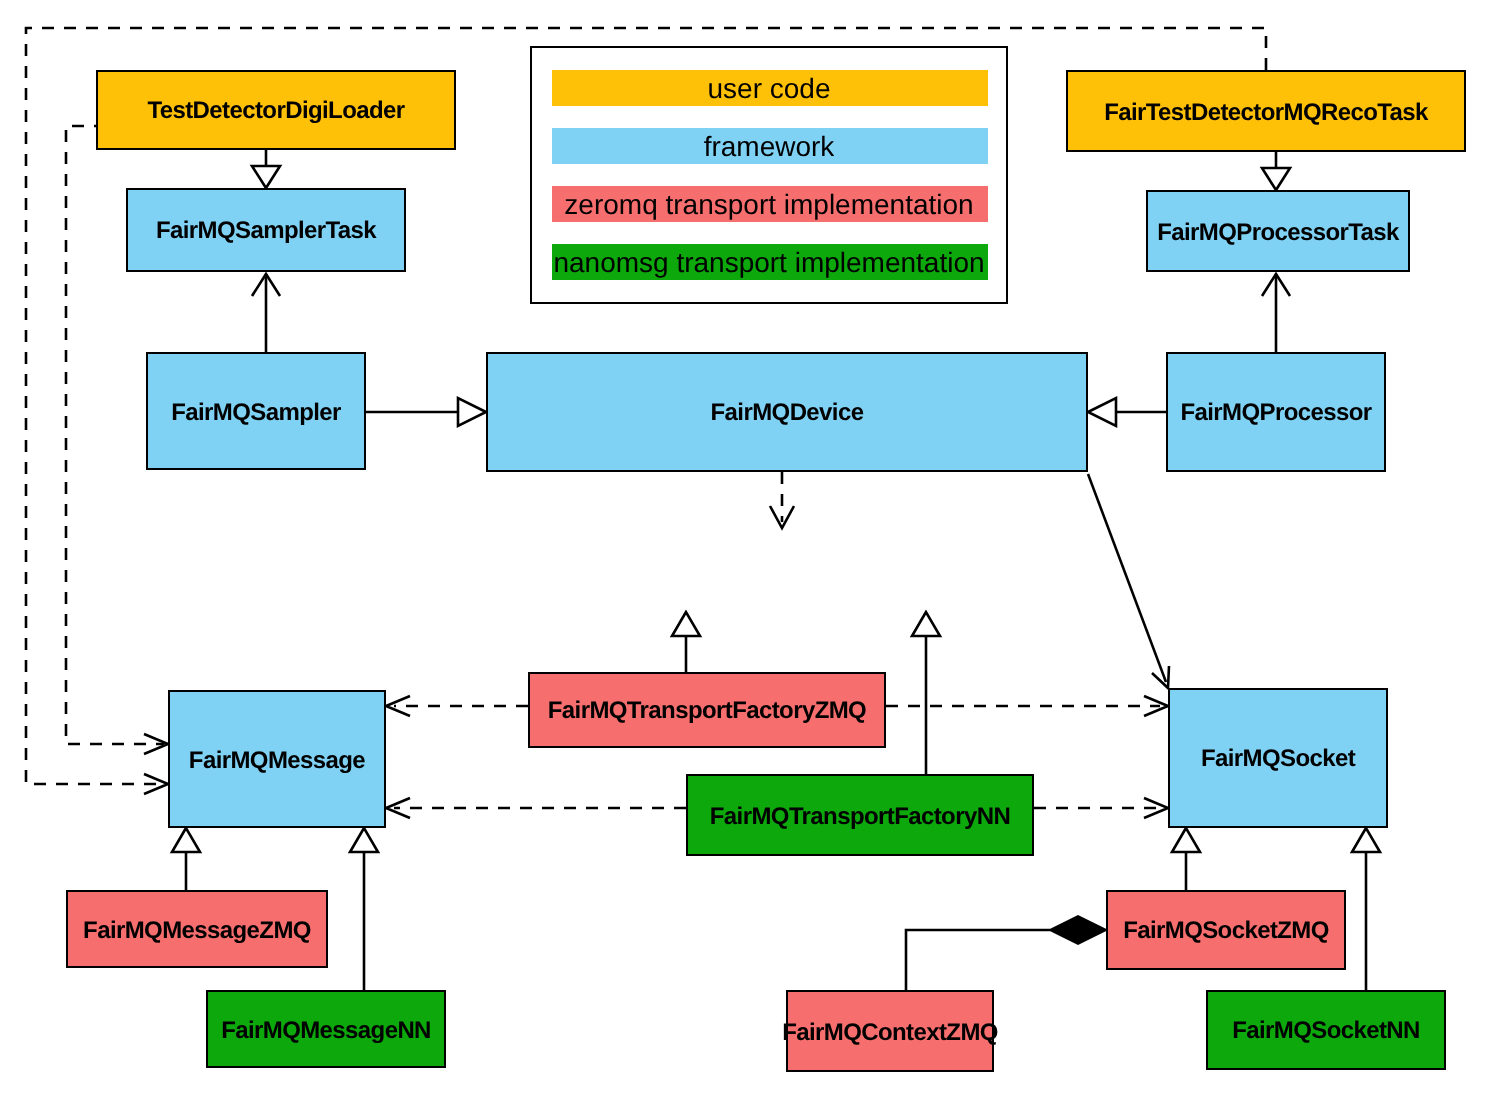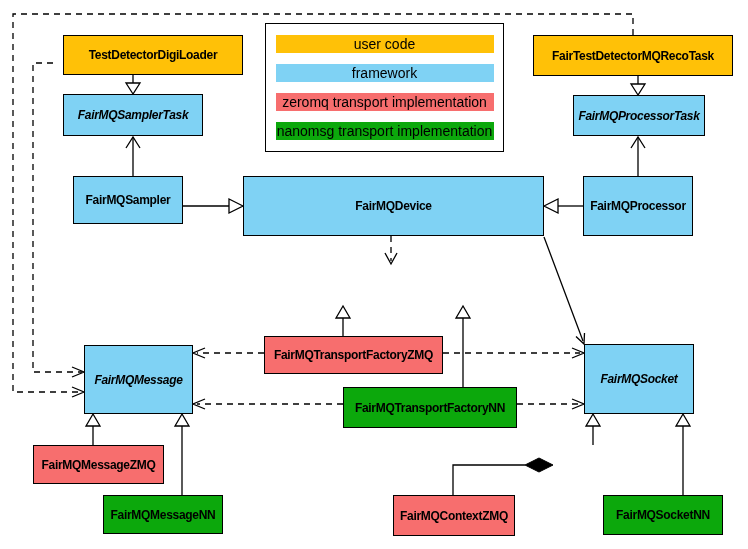--- a/index.html
+++ b/index.html
@@ -13,21 +13,21 @@
   .tri  { fill:#fff; stroke:#000; stroke-width:1.3; }
   .stick{ fill:none; stroke:#000; stroke-width:1.3; }
   .diamond { fill:#000; stroke:#000; }
 
   .node {
     position:absolute; box-sizing:border-box;
     display:flex; align-items:center; justify-content:center;
     border:1.5px solid #000; font-weight:bold; font-size:12px;
     letter-spacing:-0.3px; color:#000; text-align:center; white-space:nowrap;
   }
-  .abstract { font-style:italic; }
+  .abstract { }
   .user_code { background:var(--c-user_code,#FFC107); }
   .framework { background:var(--c-framework,#7FD2F4); }
   .zeromq    { background:var(--c-zeromq,#F76E6E); }
   .nanomsg   { background:var(--c-nanomsg,#0CA80C); }
 
   .legend {
     position:absolute; left:265px; top:23px; width:239px; height:129px;
     box-sizing:border-box; border:1.5px solid #000; background:#fff;
     display:flex; flex-direction:column; justify-content:space-evenly; align-items:center;
   }
@@ -149,29 +149,30 @@
     </g>
   </svg>
 
   <div class="legend">
     <div class="legend-bar user_code">user code</div>
     <div class="legend-bar framework">framework</div>
     <div class="legend-bar zeromq">zeromq transport implementation</div>
     <div class="legend-bar nanomsg">nanomsg transport implementation</div>
   </div>
 
-  <div class="node user_code" style="left:63px;  top:35px;  width:180px; height:40px;">TestDetectorDigiLoader</div>
+  <div class="node user_code" style="left:48px;  top:35px;  width:180px; height:40px;">TestDetectorDigiLoader</div>
   <div class="node user_code" style="left:533px; top:35px;  width:200px; height:41px;">FairTestDetectorMQRecoTask</div>
   <div class="node framework abstract" style="left:63px;  top:94px;  width:140px; height:42px;">FairMQSamplerTask</div>
   <div class="node framework abstract" style="left:573px; top:95px;  width:132px; height:41px;">FairMQProcessorTask</div>
-  <div class="node framework" style="left:73px;  top:176px; width:110px; height:48px;">FairMQSampler</div>
+  <div class="node framework" style="left:73px;  top:176px; width:110px; height:59px;">FairMQSampler</div>
   <div class="node framework" style="left:243px; top:176px; width:301px; height:60px;">FairMQDevice</div>
   <div class="node framework" style="left:583px; top:176px; width:110px; height:60px;">FairMQProcessor</div>
   <div class="node zeromq" style="left:264px; top:336px; width:179px; height:38px;">FairMQTransportFactoryZMQ</div>
   <div class="node framework abstract" style="left:84px;  top:345px; width:109px; height:69px;">FairMQMessage</div>
   <div class="node nanomsg" style="left:343px; top:387px; width:174px; height:41px;">FairMQTransportFactoryNN</div>
   <div class="node framework abstract" style="left:584px; top:344px; width:110px; height:70px;">FairMQSocket</div>
   <div class="node zeromq" style="left:33px;  top:445px; width:131px; height:39px;text-align:center;">FairMQMessageZMQ</div>
   <div class="node nanomsg" style="left:103px; top:495px; width:120px; height:39px;">FairMQMessageNN</div>
-  <div class="node zeromq" style="left:393px; top:495px; width:122px; height:41px;">FairMQContextZMQ</div>
+  <div class="node zeromq" style="left:553px; top:445px; width:120px; height:40px;">FairMQSocketZMQ</div>
+  <div class="node zeromq" style="left:393px; top:495px; width:104px; height:41px;">FairMQContextZMQ</div>
   <div class="node nanomsg" style="left:603px; top:495px; width:120px; height:40px;">FairMQSocketNN</div>
 
 </div>
 
 </body></html>

